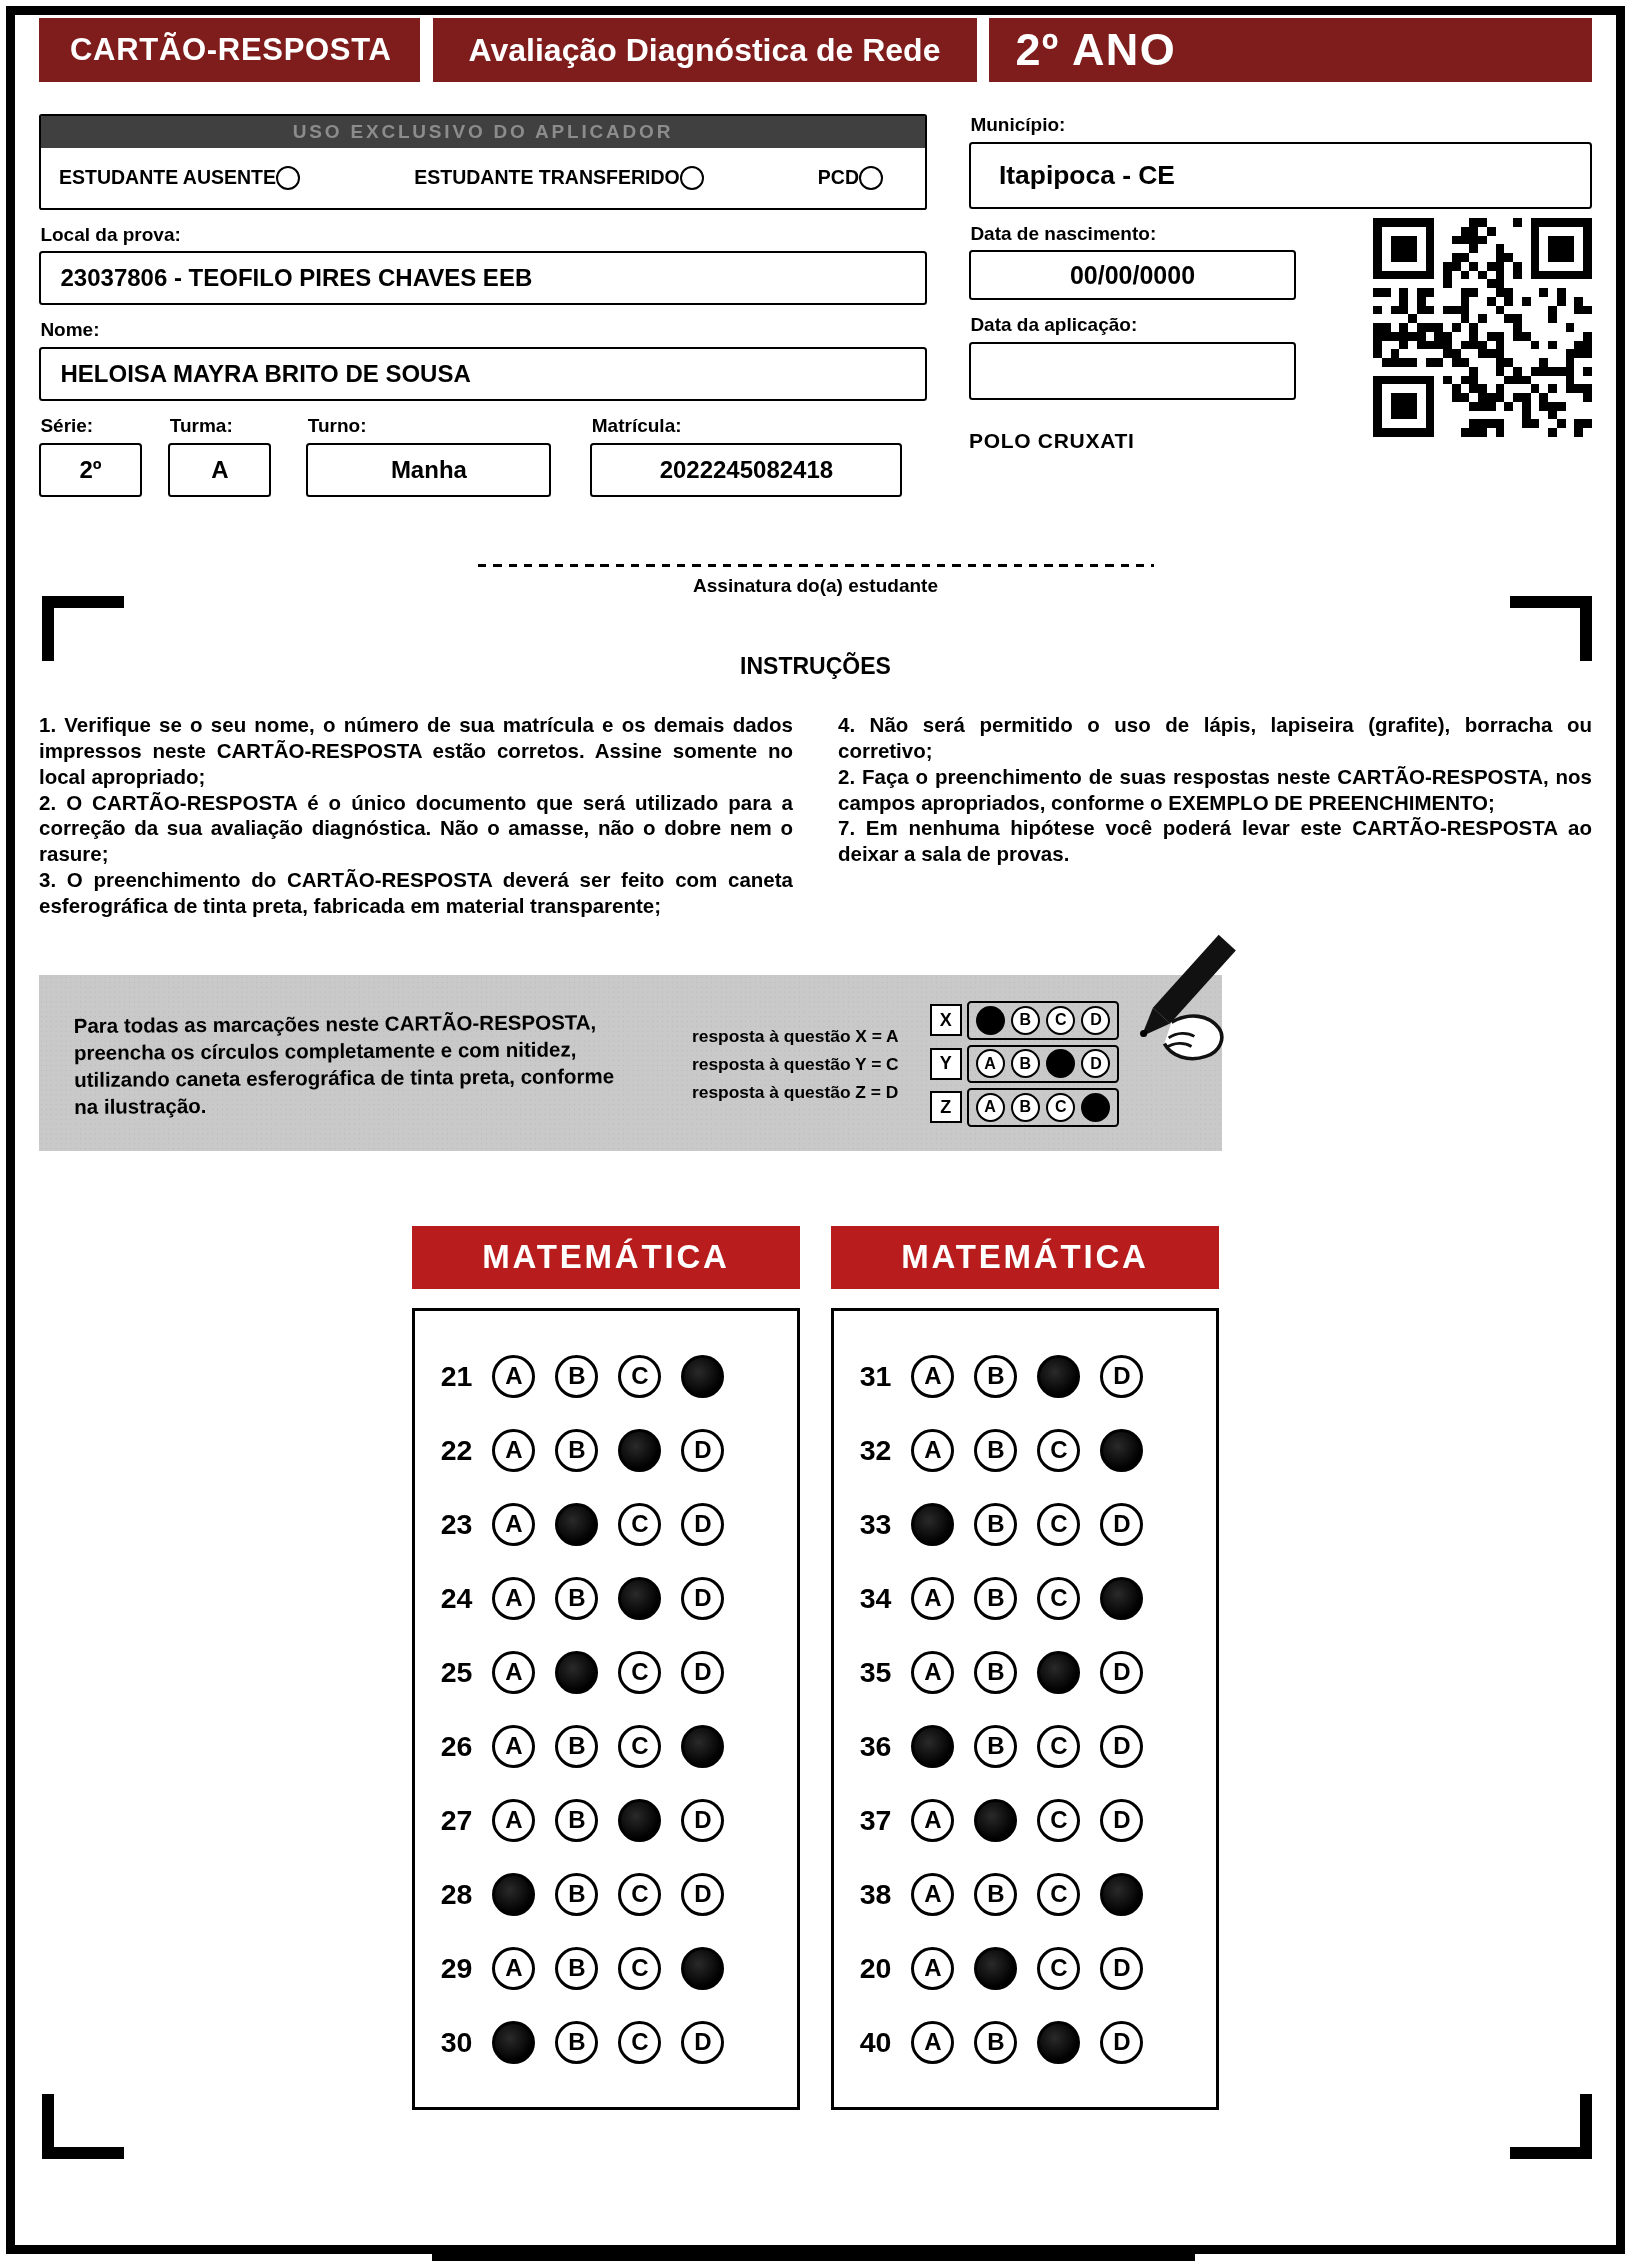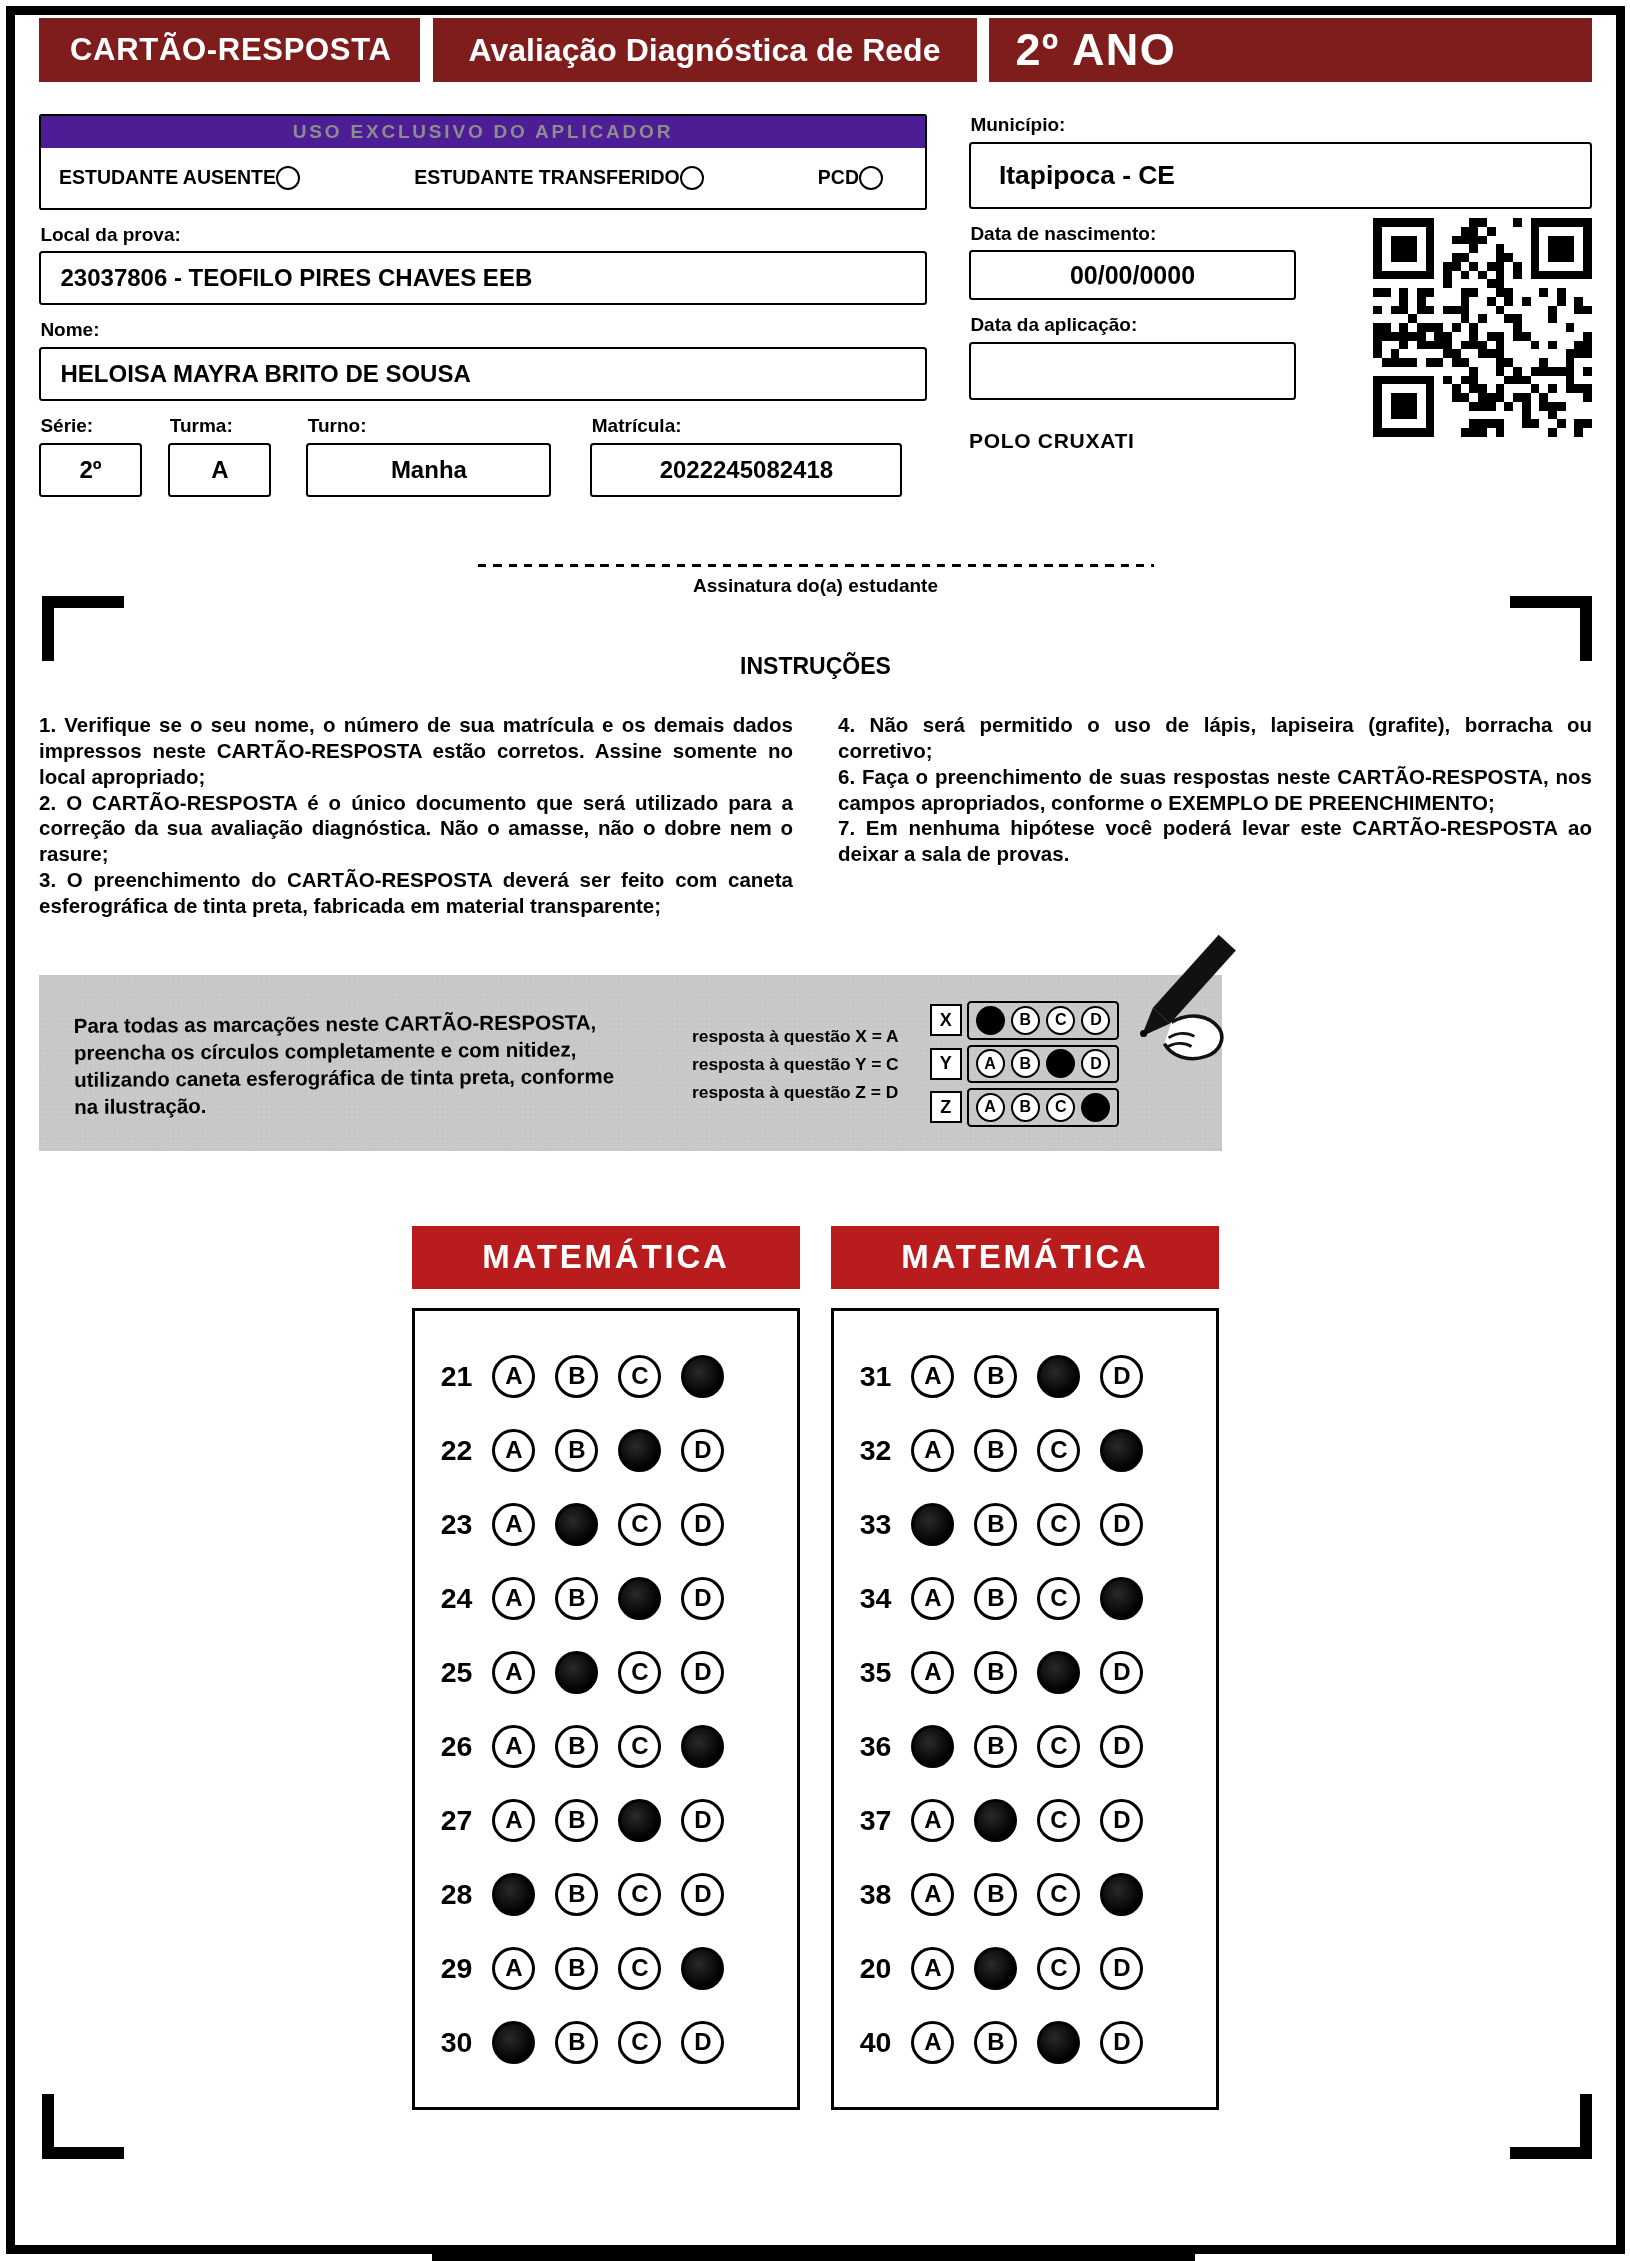--- a/index.html
+++ b/index.html
@@ -17,21 +17,21 @@
   .hdr-left  { width: 381px; font-size: 31px; padding-left: 31px; letter-spacing: 0.7px; }
   .hdr-center{ width: 544px; font-size: 32px; justify-content: center; }
   .hdr-right { flex: 1; font-size: 45px; padding-left: 26.4px; letter-spacing: 1.4px; }
 
   
   .form-area { display: flex; gap: 42px; margin-top: 32px; }
   .form-left { width: 888px; }
   .form-right { flex: 1; }
 
   .excl-box { border: 2.8px solid #000; border-radius: 2.8px; overflow: hidden; }
-  .excl-bar { background: #4c1d95; color: #8c8c8c; font-weight: bold; font-size: 19px; letter-spacing: 2.8px; text-align: center; padding: 4.9px 0; }
+  .excl-bar { background: #404040; color: #8c8c8c; font-weight: bold; font-size: 19px; letter-spacing: 2.8px; text-align: center; padding: 4.9px 0; }
   .checkbox-row { display: flex; align-items: center; justify-content: space-between; padding: 18px 42px 18px 18px; }
   .cb-item { display: flex; align-items: center; font-size: 19.5px; font-weight: bold; }
   .cb-circle { width: 24px; height: 24px; border: 2.8px solid #000; border-radius: 50%; background: #fff; }
 
   .f-label { font-size: 19px; font-weight: bold; margin: 14px 0 5.6px 1.4px; }
   .f-label.mt0 { margin-top: 0; }
   .v-box { border: 2.8px solid #000; border-radius: 3.5px; height: 54px; display: flex; align-items: center; padding: 0 19.5px; font-size: 24px; font-weight: bold; background: #fff; }
 
   .row4 { display: flex; }
   .c-serie { width: 103px; }
@@ -485,21 +485,21 @@
         <div class="inst-line"></div>
       </div>
       <div class="inst-cols">
         <div class="inst-col">
             <p>1. Verifique se o seu nome, o número de sua matrícula e os demais dados impressos neste CARTÃO-RESPOSTA estão corretos. Assine somente no local apropriado;</p>
             <p>2. O CARTÃO-RESPOSTA é o único documento que será utilizado para a correção da sua avaliação diagnóstica. Não o amasse, não o dobre nem o rasure;</p>
             <p>3. O preenchimento do CARTÃO-RESPOSTA deverá ser feito com caneta esferográfica de tinta preta, fabricada em material transparente;</p>
           </div>
         <div class="inst-col">
             <p>4. Não será permitido o uso de lápis, lapiseira (grafite), borracha ou corretivo;</p>
-            <p>6. Faça o preenchimento de suas respostas neste CARTÃO-RESPOSTA, nos campos apropriados, conforme o EXEMPLO DE PREENCHIMENTO;</p>
+            <p>2. Faça o preenchimento de suas respostas neste CARTÃO-RESPOSTA, nos campos apropriados, conforme o EXEMPLO DE PREENCHIMENTO;</p>
             <p>7. Em nenhuma hipótese você poderá levar este CARTÃO-RESPOSTA ao deixar a sala de provas.</p>
           </div>
       </div>
     </div>
 
     <div class="example">
       <div class="ex-text">Para todas as marcações neste CARTÃO-RESPOSTA, preencha os círculos completamente e com nitidez, utilizando caneta esferográfica de tinta preta, conforme na ilustração.</div>
       <div class="ex-legend">
           <div>resposta à questão X = A</div>
           <div>resposta à questão Y = C</div>

